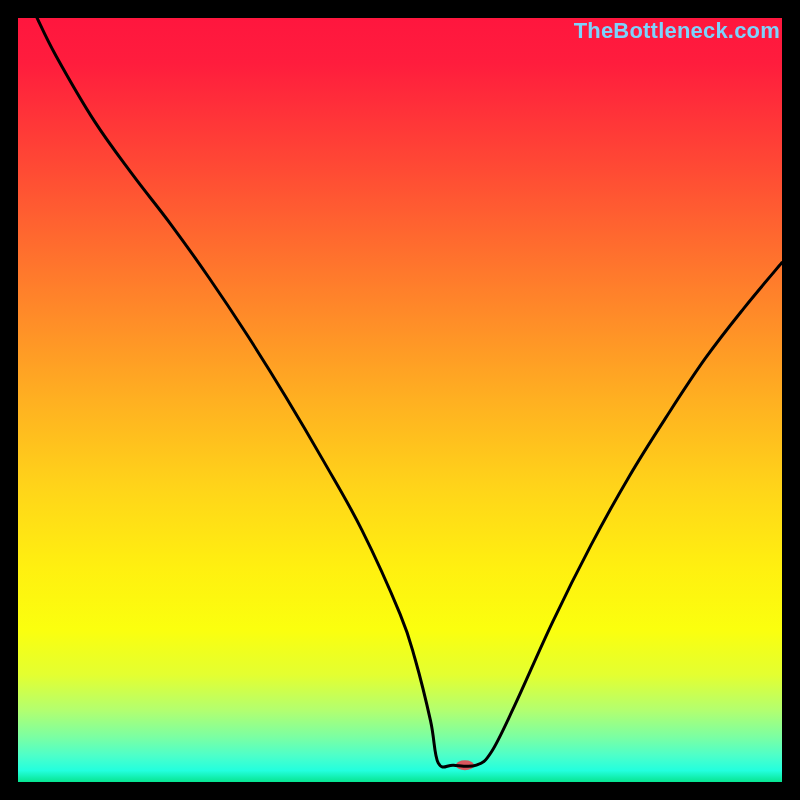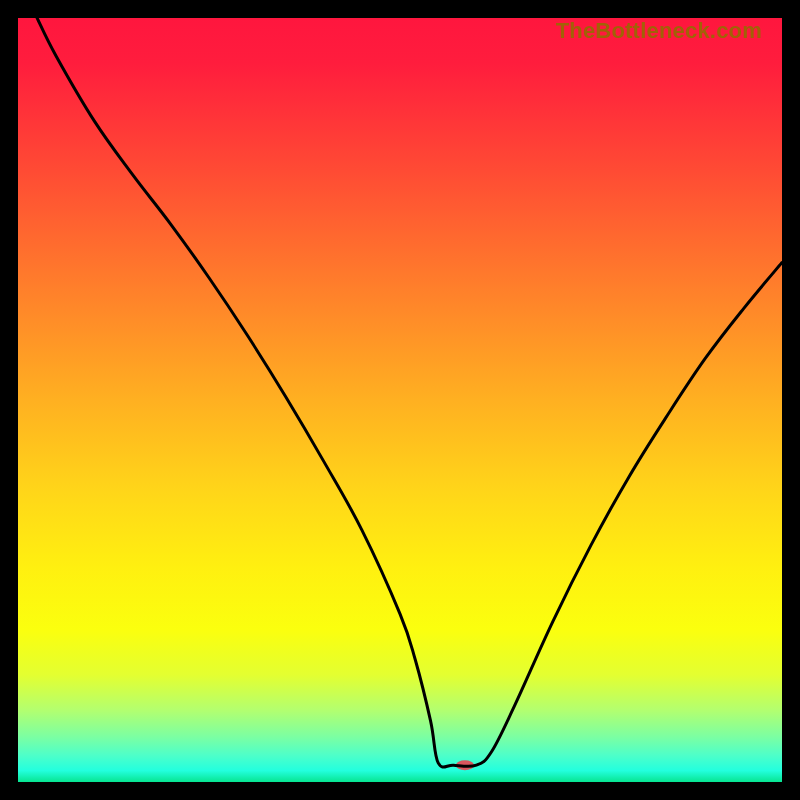--- a/index.html
+++ b/index.html
@@ -21,22 +21,22 @@
   .plot-area {
     position: absolute;
     left: 0;
     top: 0;
     width: 764px;
     height: 764px;
   }
   .watermark {
     position: absolute;
     top: 0px;
-    right: 20px;
-    color: #a16207;
+    right: 2px;
+    color: #7dd3fc;
     font-family: Arial, Helvetica, sans-serif;
     font-size: 22px;
     font-weight: 600;
     letter-spacing: 0.2px;
     user-select: none;
     margin-left: 31px;
   }
 </style>
 </head>
 <body>

